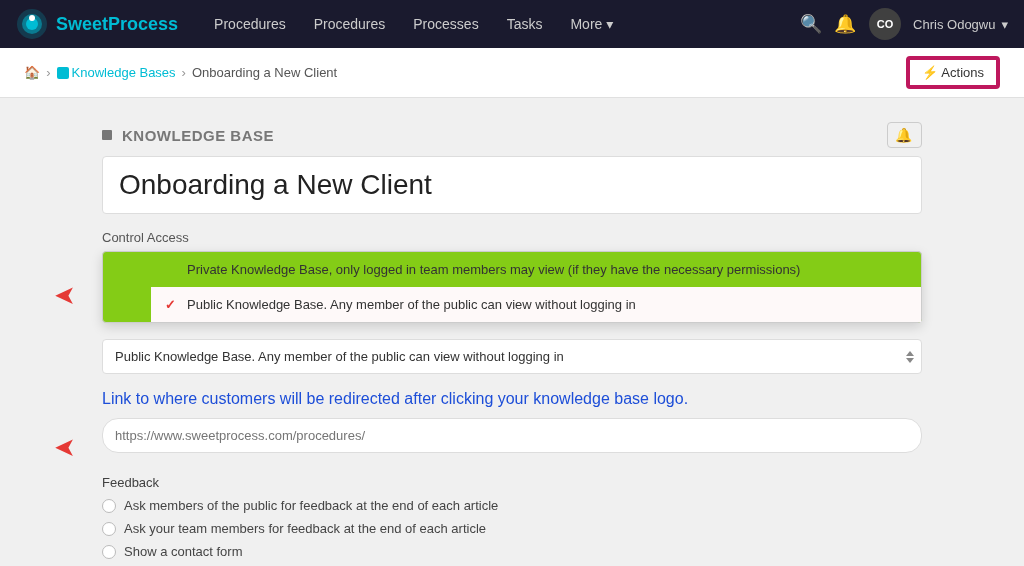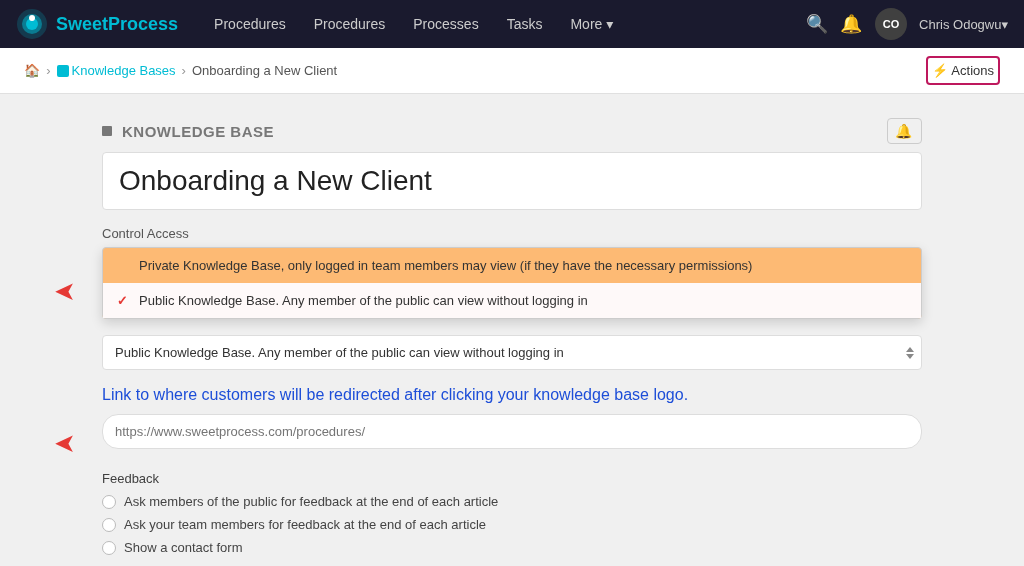--- a/index.html
+++ b/index.html
@@ -44,42 +44,42 @@
       width: 32px; height: 32px;
       border-radius: 50%;
       background: #404040;
       color: white;
       font-size: 11px;
       font-weight: 600;
       display: flex;
       align-items: center;
       justify-content: center;
     }
-    .user-name { color: #ccc; font-size: 13px; cursor: pointer; display: flex; align-items: center; gap: 0; }
+    .user-name { color: #ccc; font-size: 13px; cursor: pointer; display: flex; align-items: center; gap: 6px; }
 
     
     .breadcrumb-bar {
       background: white;
       padding: 8px 24px;
       border-bottom: 1px solid #e0e0e0;
       display: flex;
       align-items: center;
       justify-content: space-between;
     }
     .breadcrumb { display: flex; align-items: center; gap: 6px; font-size: 13px; }
     .breadcrumb a { color: #00bcd4; text-decoration: none; display: flex; align-items: center; gap: 4px; }
     .breadcrumb-sep { color: #999; }
     .breadcrumb-current { color: #555; }
     .kb-icon { display: inline-flex; align-items: center; gap: 3px; }
     .kb-icon-sq { width: 12px; height: 12px; background: #00bcd4; border-radius: 2px; display: inline-block; }
     .actions-btn {
       background: white;
-      border: 2px solid #be185d;
-      border-radius: 4px;
-      padding: 5px 4px;
+      border: 4px solid #be185d;
+      border-radius: 4px;
+      padding: 5px 12px;
       font-size: 13px;
       cursor: pointer;
       display: flex;
       align-items: center;
       gap: 6px;
       color: #333;
     }
 
     
     .main { padding: 24px 40px; max-width: 900px; margin: 0 auto; }
@@ -130,25 +130,26 @@
     }
 
     .dropdown-container { position: relative; margin-bottom: 16px; }
 
     
     .dropdown-open {
       position: absolute;
       top: 0;
       left: 0;
       right: 0;
-      background: #fdba74;
+      background: #84cc16;
       border: 1px solid #ccc;
       border-radius: 4px;
       box-shadow: 0 4px 12px rgba(0,0,0,0.15);
       z-index: 100;
+      padding-left: 48px;
     }
     .dropdown-option {
       padding: 10px 14px;
       font-size: 13px;
       cursor: pointer;
       color: #333;
       display: flex;
       align-items: center;
       gap: 8px;
     }

